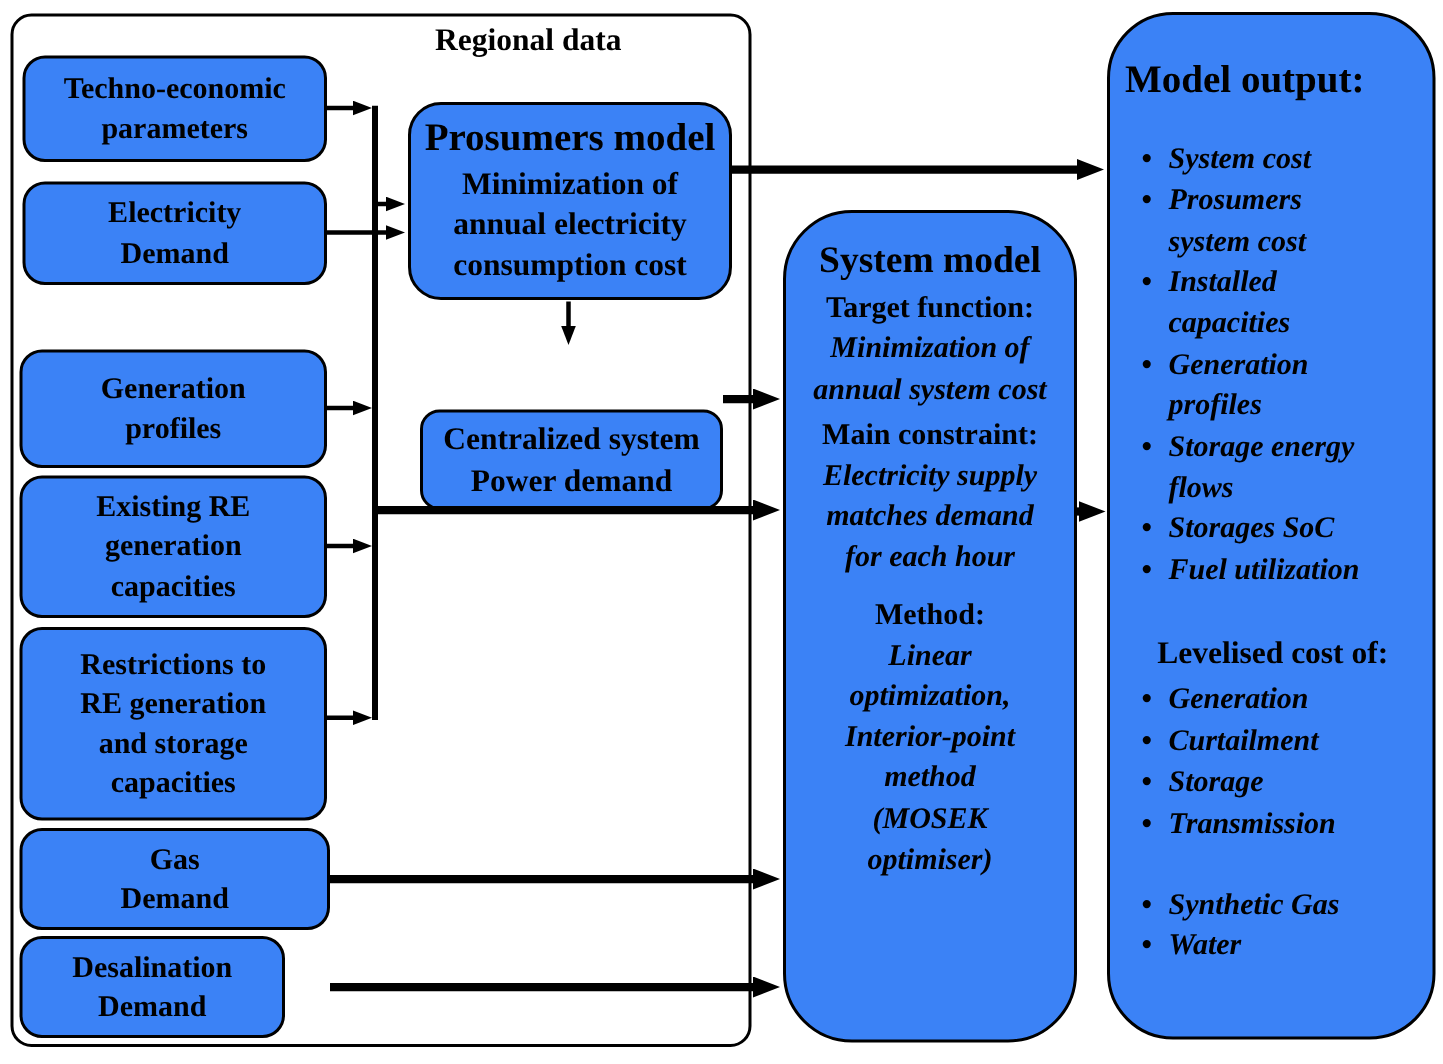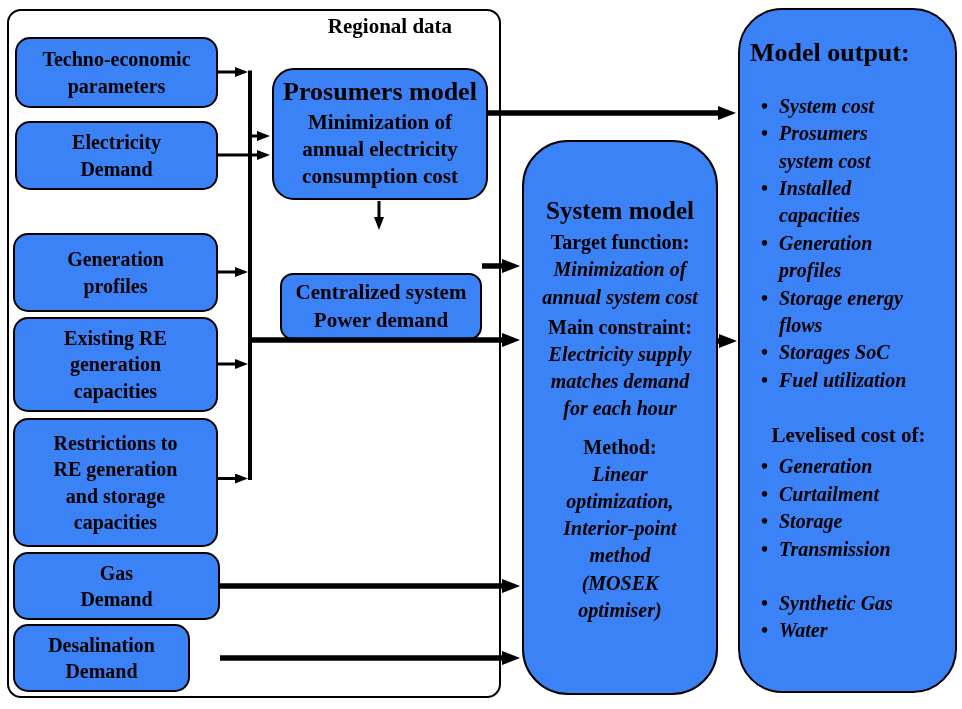--- a/index.html
+++ b/index.html
@@ -9,38 +9,38 @@
     font-weight:bold;color:#000;overflow:hidden;
   }
   .box{
     position:absolute;background:#3b82f6;border:2.4px solid #000;
     display:flex;flex-direction:column;align-items:center;justify-content:center;
     text-align:center;box-sizing:border-box;z-index:2;
   }
   .txt{white-space:pre-line;}
   
   #regional-box{left:7px;top:9px;width:494px;height:689px;border-radius:14px;border-width:2.2px;background:transparent;z-index:1;}
-  #regional-label{position:absolute;left:290px;top:14px;width:200px;text-align:center;font-size:21px;z-index:2;}
+  #regional-label{position:absolute;left:290px;top:14px;width:200px;text-align:left;font-size:21px;z-index:2;}
   
   .inbox{left:15px;width:203px;border-radius:15px;font-size:20px;line-height:1.32;}
   #box-techno{top:37px;height:71px;}
   #box-electricity{top:121px;height:69px;}
   #box-generation{left:13px;top:233px;width:205px;height:79px;}
   #box-existing{left:13px;top:317px;width:205px;height:95px;}
   #box-restrictions{left:13px;top:418px;width:205px;height:129px;}
   #box-gas{left:13px;top:552px;width:207px;height:68px;}
   #box-desalination{left:13px;top:624px;width:177px;height:68px;}
   
   #box-prosumers{left:272px;top:68px;width:216px;height:132px;border-radius:22px;border-width:2.2px;}
   #prosumers-title{font-size:26px;line-height:1.1;}
   #prosumers-body{font-size:21px;line-height:1.28;margin-top:3px;}
   #box-centralized{left:280px;top:233px;width:202px;height:67px;border-radius:13px;border-width:2.2px;font-size:21px;line-height:1.3;margin-top:40px;}
   
   #box-system{left:522px;top:140px;width:196px;height:555px;border-radius:46px;border-width:2.2px;justify-content:flex-start;padding:16px 6px 0 6px;}
-  #system-title{font-size:25px;line-height:1.25;margin-top:37px;}
+  #system-title{font-size:25px;line-height:1.25;}
   .sec{margin-top:3px;}
   .sec-heading{font-size:20px;line-height:1.36;}
   .sec-body{font-size:20px;line-height:1.36;font-style:italic;}
   #sec-method{margin-top:11px;}
   
   #box-output{left:738px;top:8px;width:219px;height:685px;border-radius:44px;border-width:2.4px;justify-content:flex-start;align-items:stretch;text-align:left;padding:26px 8px 0 10px;}
   #output-title{font-size:26px;line-height:1.3;}
   .out-list{margin-top:23px;}
   .out-item{display:flex;flex-direction:row;font-size:20px;line-height:1.37;font-style:italic;}
   .out-item .dot{width:29px;flex:none;font-style:normal;text-align:center;}

